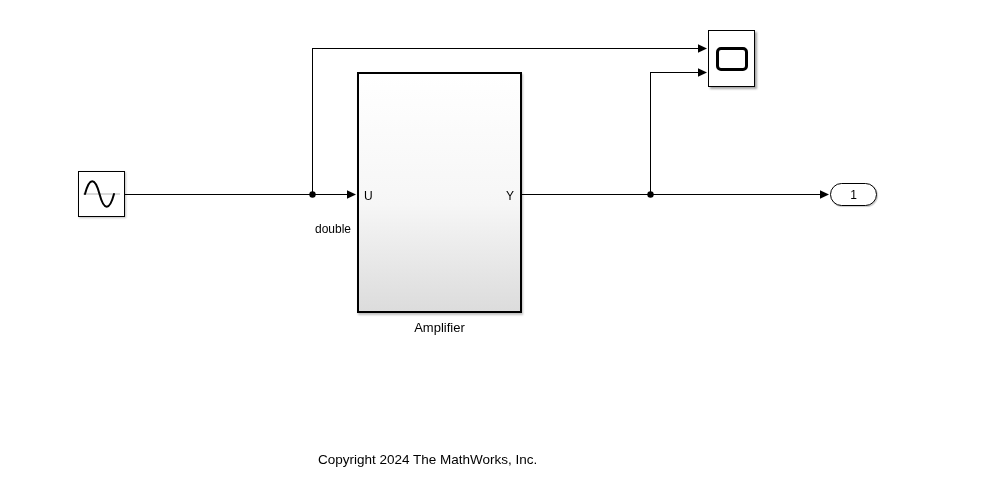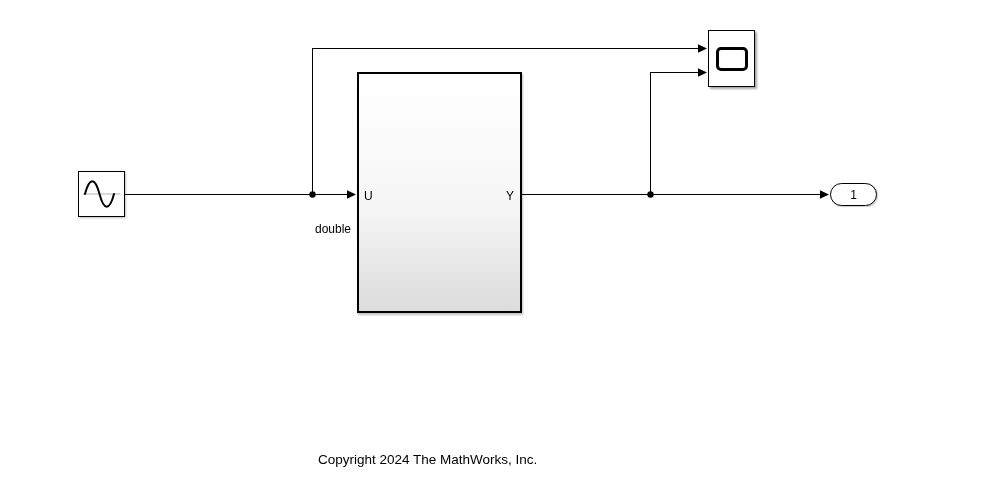--- a/index.html
+++ b/index.html
@@ -116,20 +116,21 @@
     <svg width="43" height="42" viewBox="0 0 43 42">
       <line x1="3" y1="21" x2="40" y2="21" stroke="#b4b4b4" stroke-width="1"></line>
       <path d="M 5 21 C 9.5 4, 15 4, 19.5 21 C 24 38, 29.5 38, 34 21" stroke="#000000" stroke-width="2" fill="none" stroke-linecap="round"></path>
     </svg>
   </div>
 
   <div class="block amplifier-block">
     <span class="port-label u">U</span>
     <span class="port-label y">Y</span>
   </div>
+  <div class="txt amp-name">Amplifier</div>
 
   <div class="txt signal-label">double</div>
 
   <div class="block scope-block">
     <div class="scope-screen"></div>
   </div>
 
   <div class="block outport-block">
     <span>1</span>
   </div>

